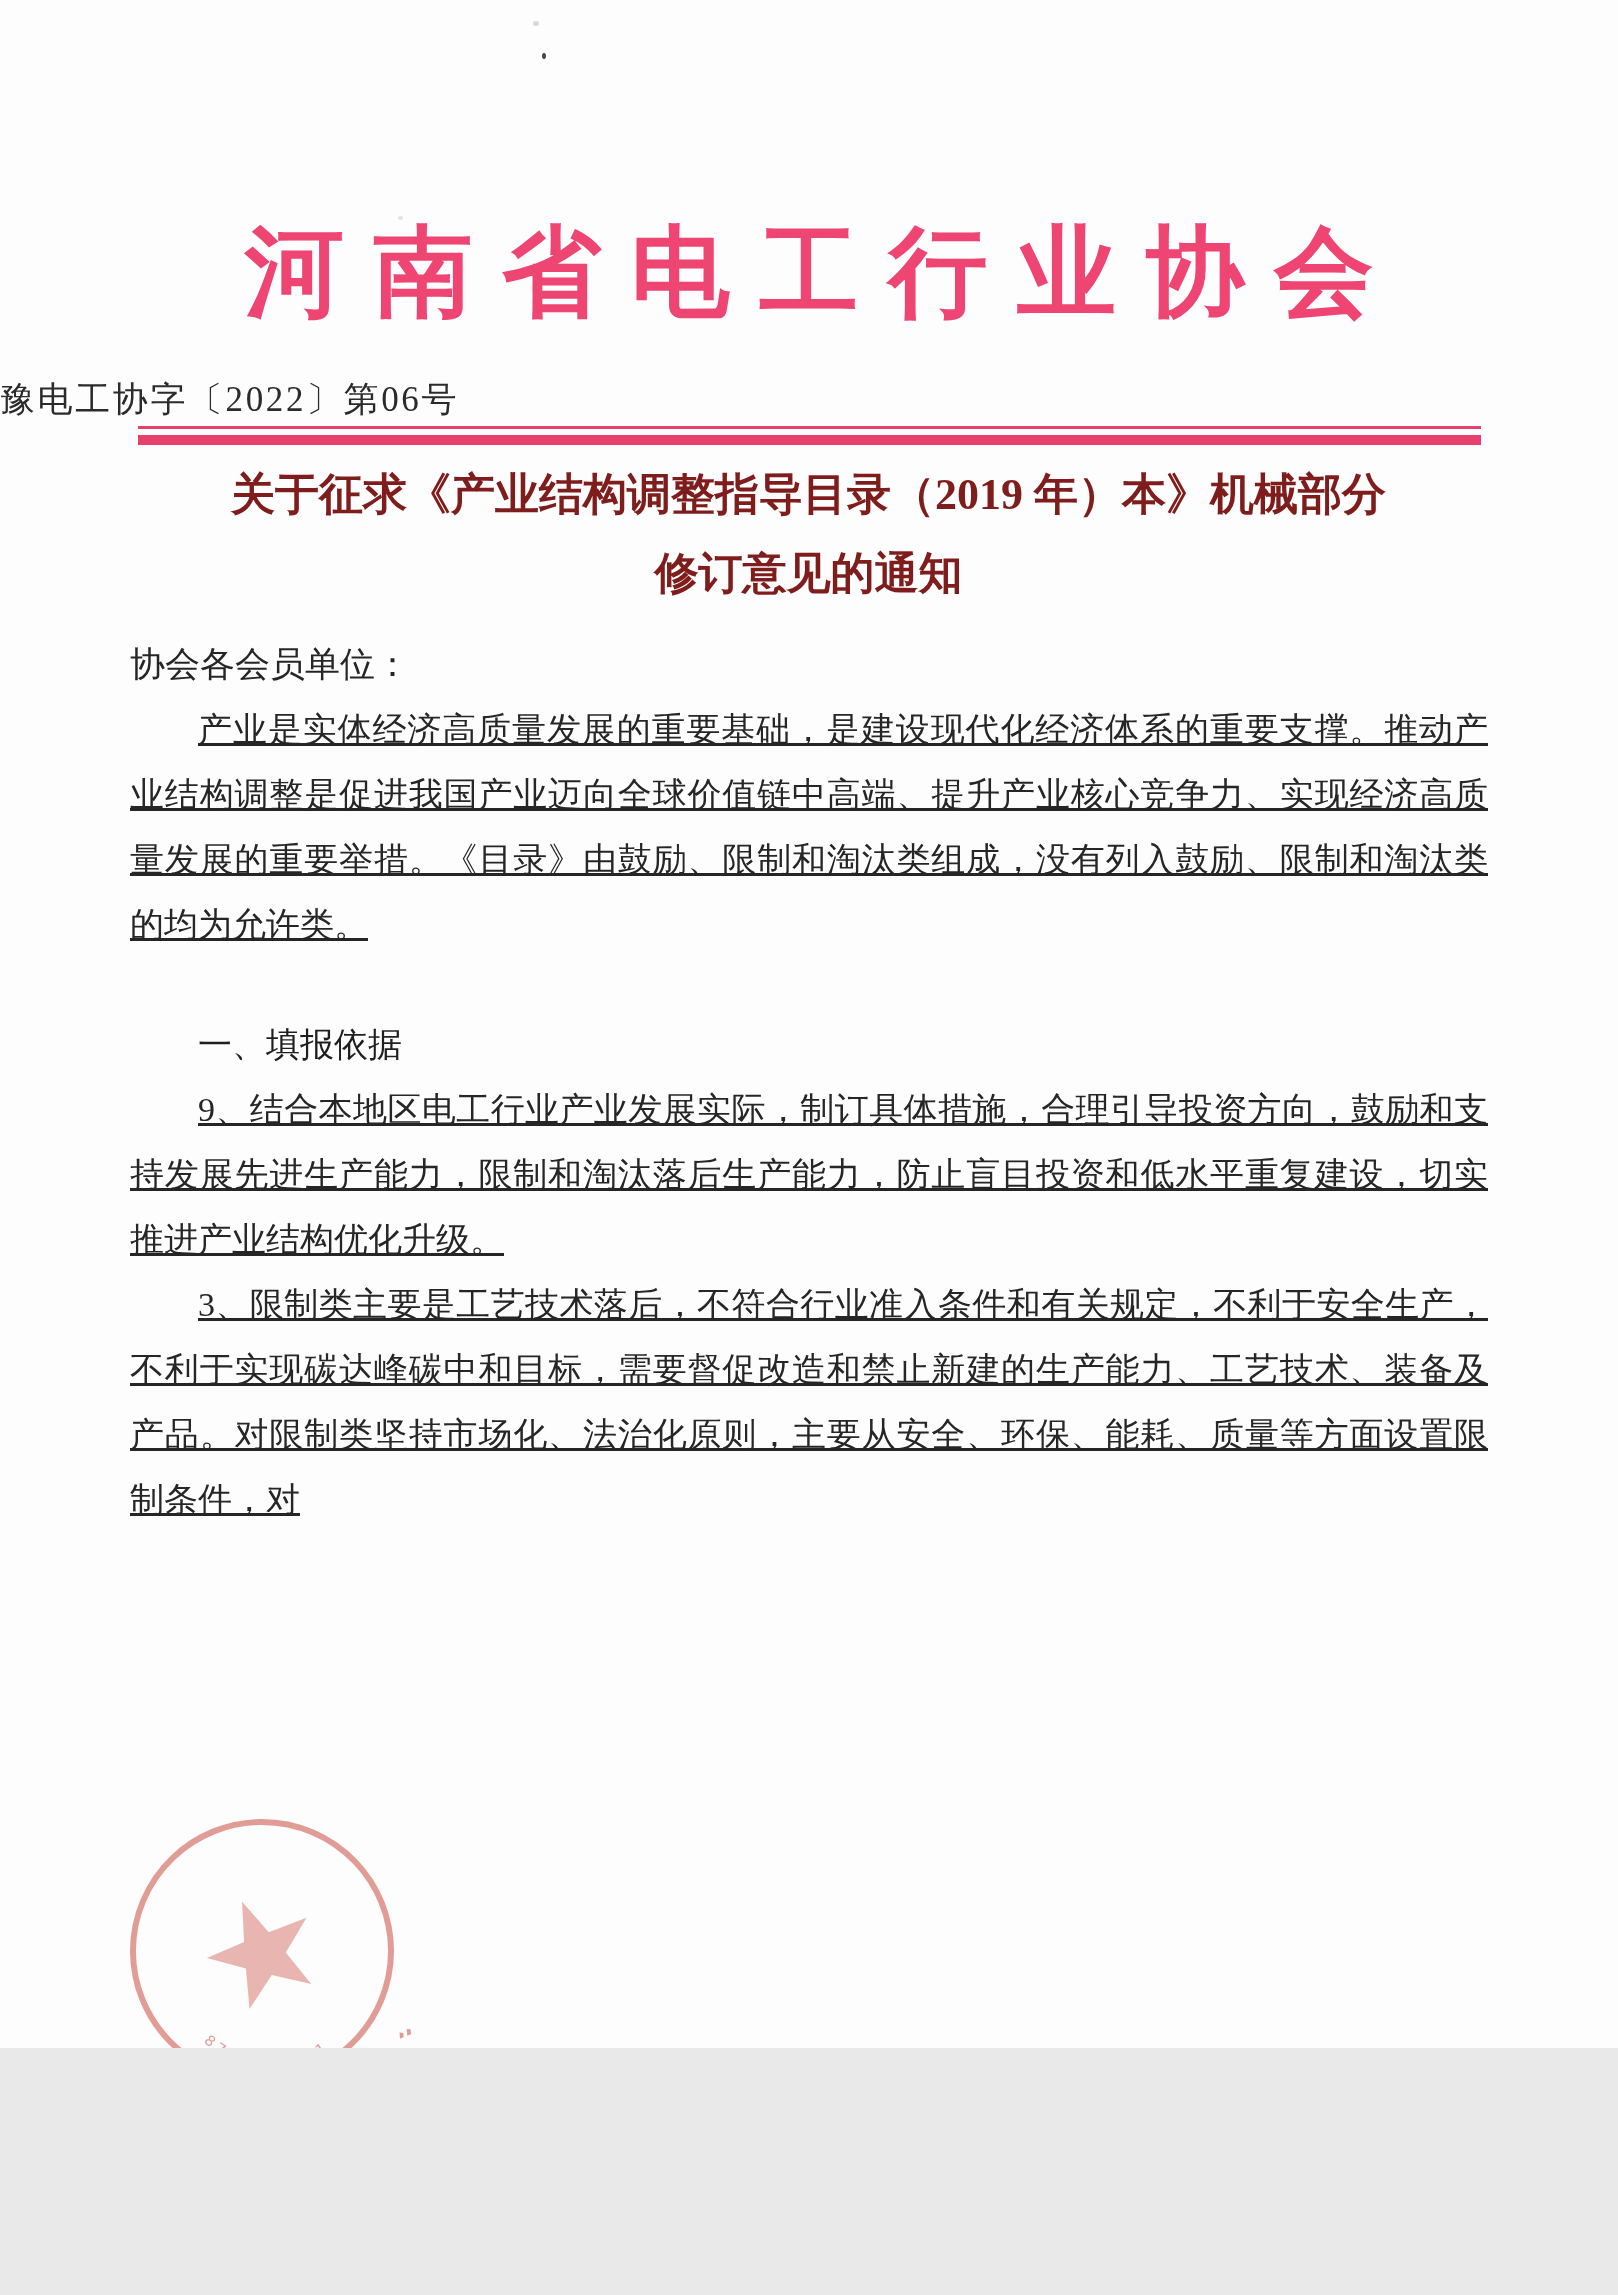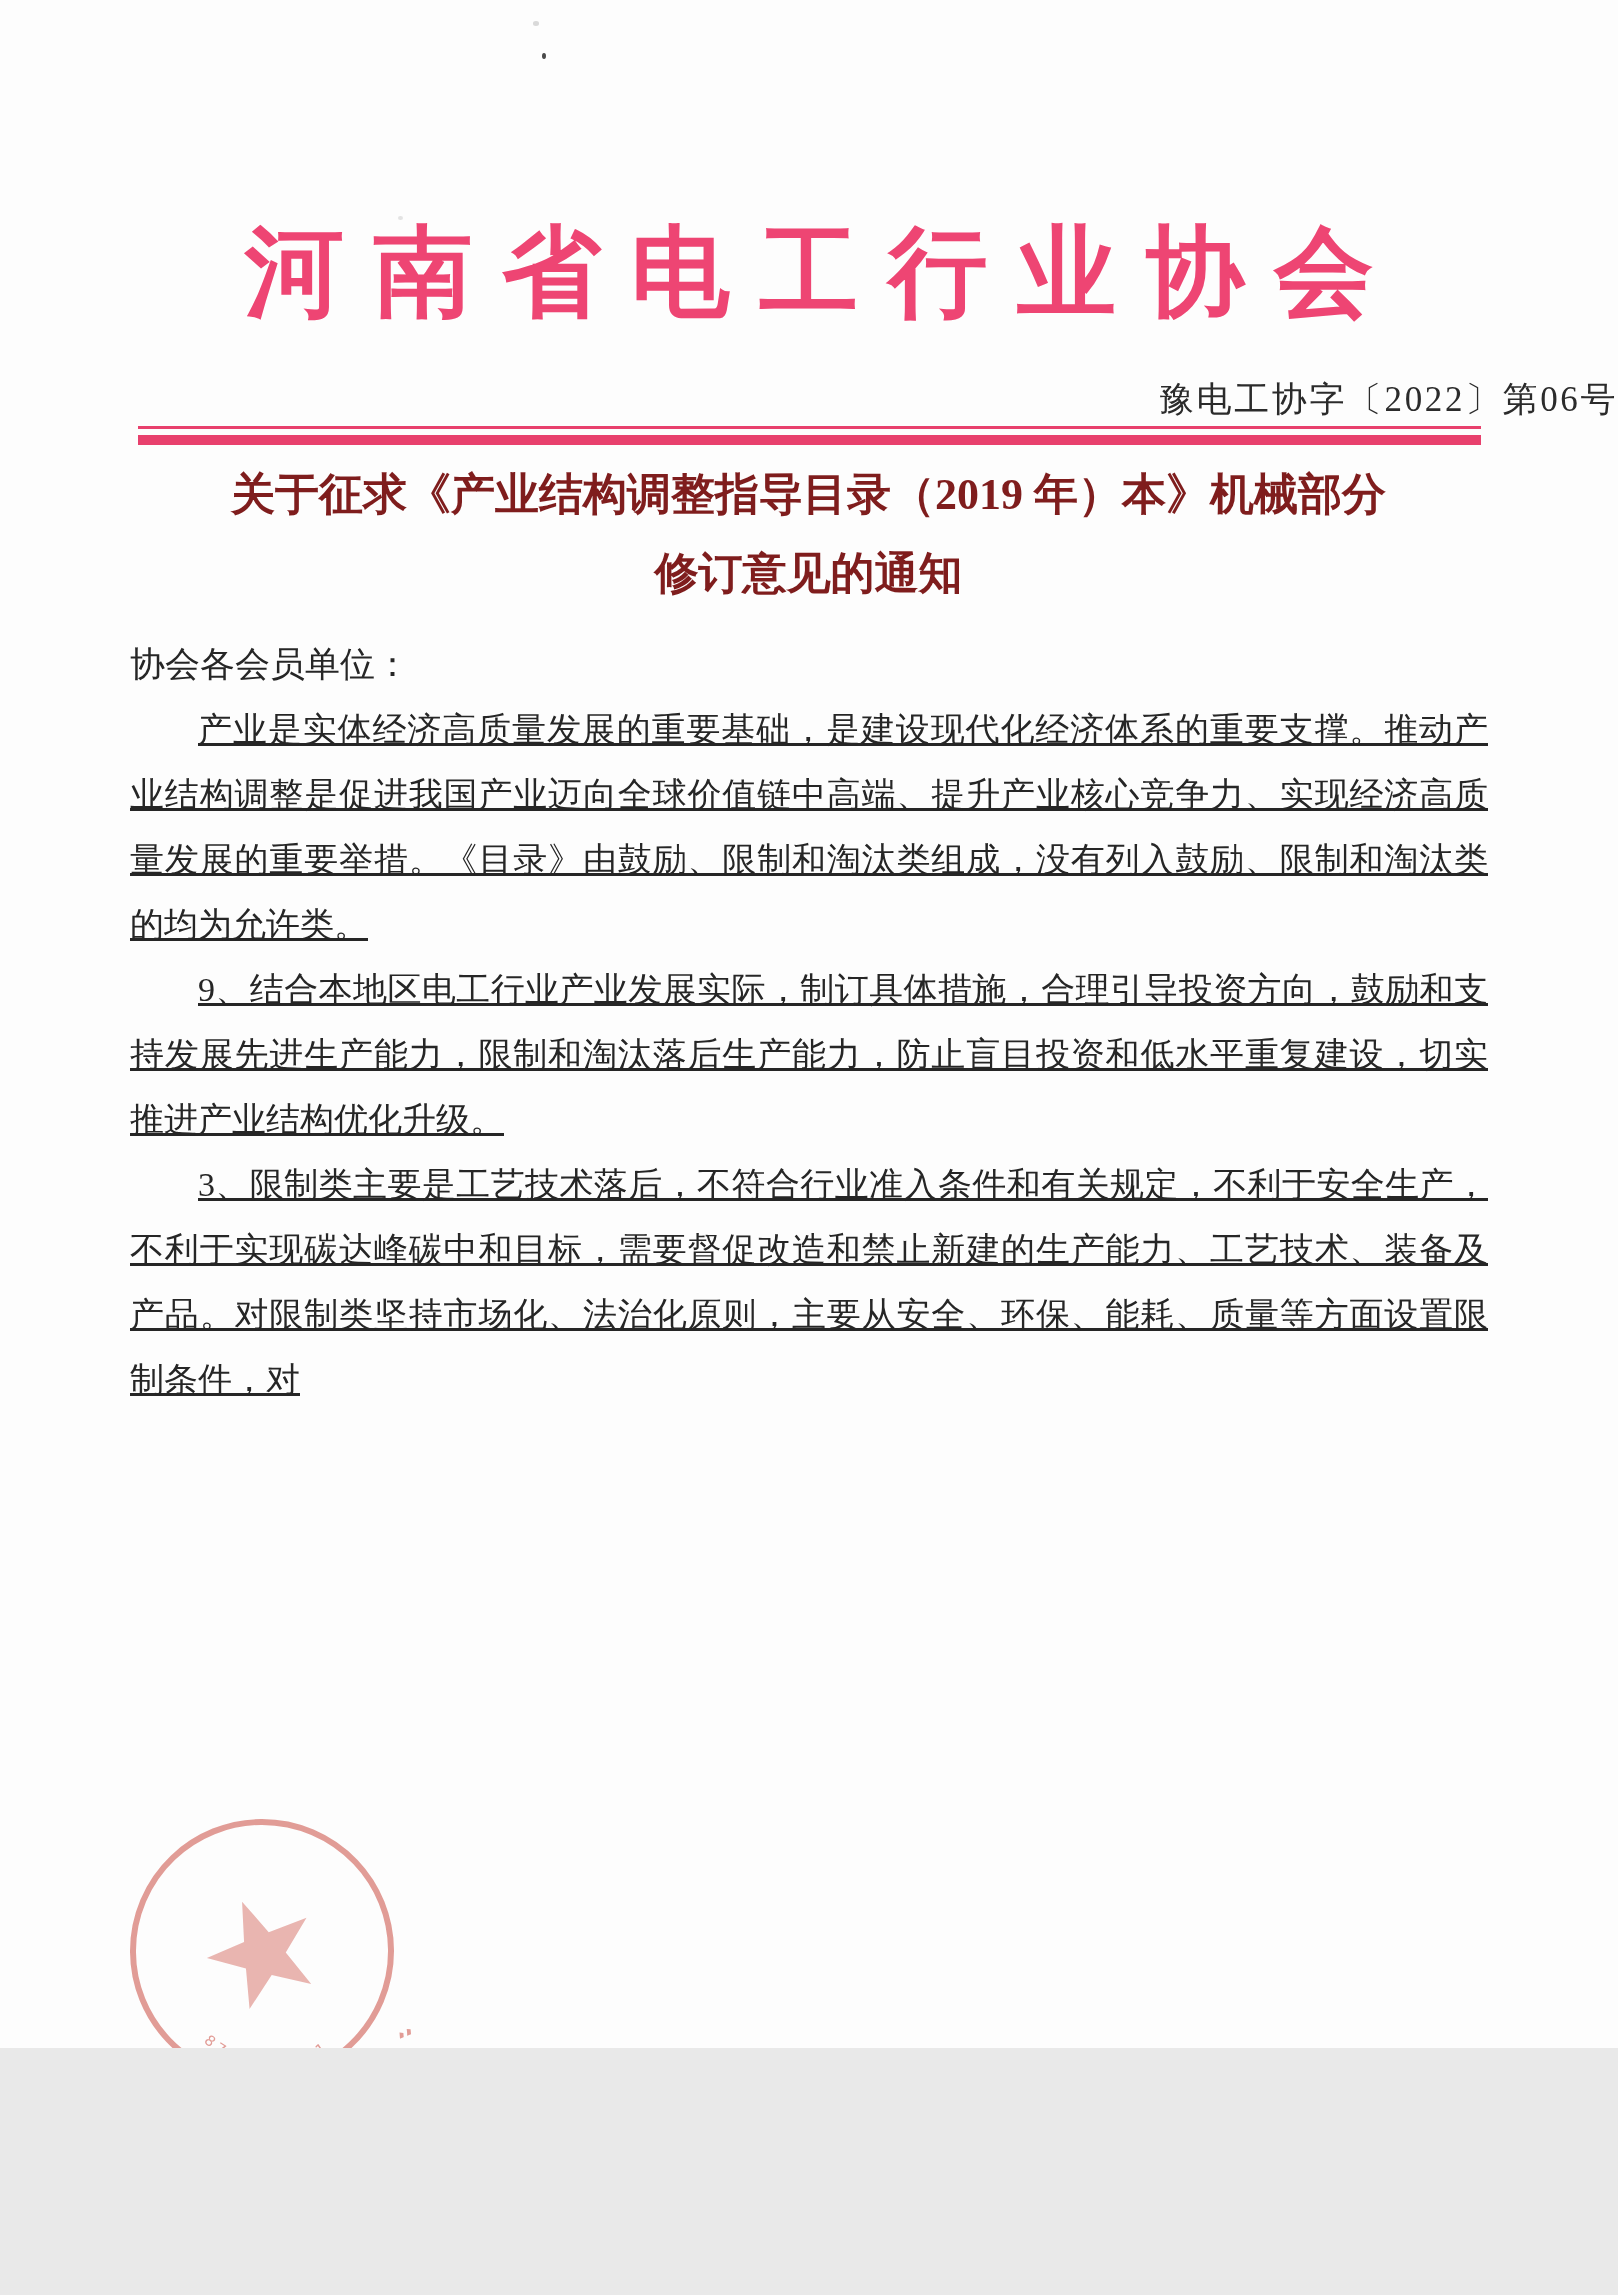--- a/index.html
+++ b/index.html
@@ -22,21 +22,21 @@
     position:absolute;top:207px;left:0;width:100%;
     text-align:center;
     font-size:99px;font-weight:bold;
     letter-spacing:0.30em;
     text-indent:0.30em; 
     color:#ee4573;
     white-space:nowrap;
   }
   .doc-number{
     position:absolute;top:376px;left:0;width:100%;
-    text-align:right;
+    text-align:left;
     font-size:35px;color:#2b2b2b;
     letter-spacing:2.6px;
   }
   .divider{
     position:absolute;top:426px;left:138px;width:1343px;
   }
   .divider .thin{height:3.2px;background:#e8406d;}
   .divider .gap{height:5.8px;}
   .divider .thick{height:10.4px;background:#e8406d;}
 
@@ -85,20 +85,21 @@
   </div>
 
   <h1 class="title">
     <span class="t">关于征求《产业结构调整指导目录（2019 年）本》机械部分</span>
     <span class="t">修订意见的通知</span>
   </h1>
 
   <div class="content">
     <p class="salutation">协会各会员单位：</p>
     <p class="para">产业是实体经济高质量发展的重要基础，是建设现代化经济体系的重要支撑。推动产业结构调整是促进我国产业迈向全球价值链中高端、提升产业核心竞争力、实现经济高质量发展的重要举措。《目录》由鼓励、限制和淘汰类组成，没有列入鼓励、限制和淘汰类的均为允许类。</p>
+    <p class="section-heading">一、填报依据</p>
     <p class="para">9、结合本地区电工行业产业发展实际，制订具体措施，合理引导投资方向，鼓励和支持发展先进生产能力，限制和淘汰落后生产能力，防止盲目投资和低水平重复建设，切实推进产业结构优化升级。</p>
     <p class="para">3、限制类主要是工艺技术落后，不符合行业准入条件和有关规定，不利于安全生产，不利于实现碳达峰碳中和目标，需要督促改造和禁止新建的生产能力、工艺技术、装备及产品。对限制类坚持市场化、法治化原则，主要从安全、环保、能耗、质量等方面设置限制条件，对</p>
   </div>
 
   <div class="stamp">
     <svg viewBox="0 0 400 400" width="266" height="266">
       <defs>
         <path id="ring-path" d="M 200 350 A 150 150 0 1 1 199.9 350"></path>
         <path id="serial-path" d="M 55 235 A 145 145 0 0 0 345 235"></path>
       </defs>

